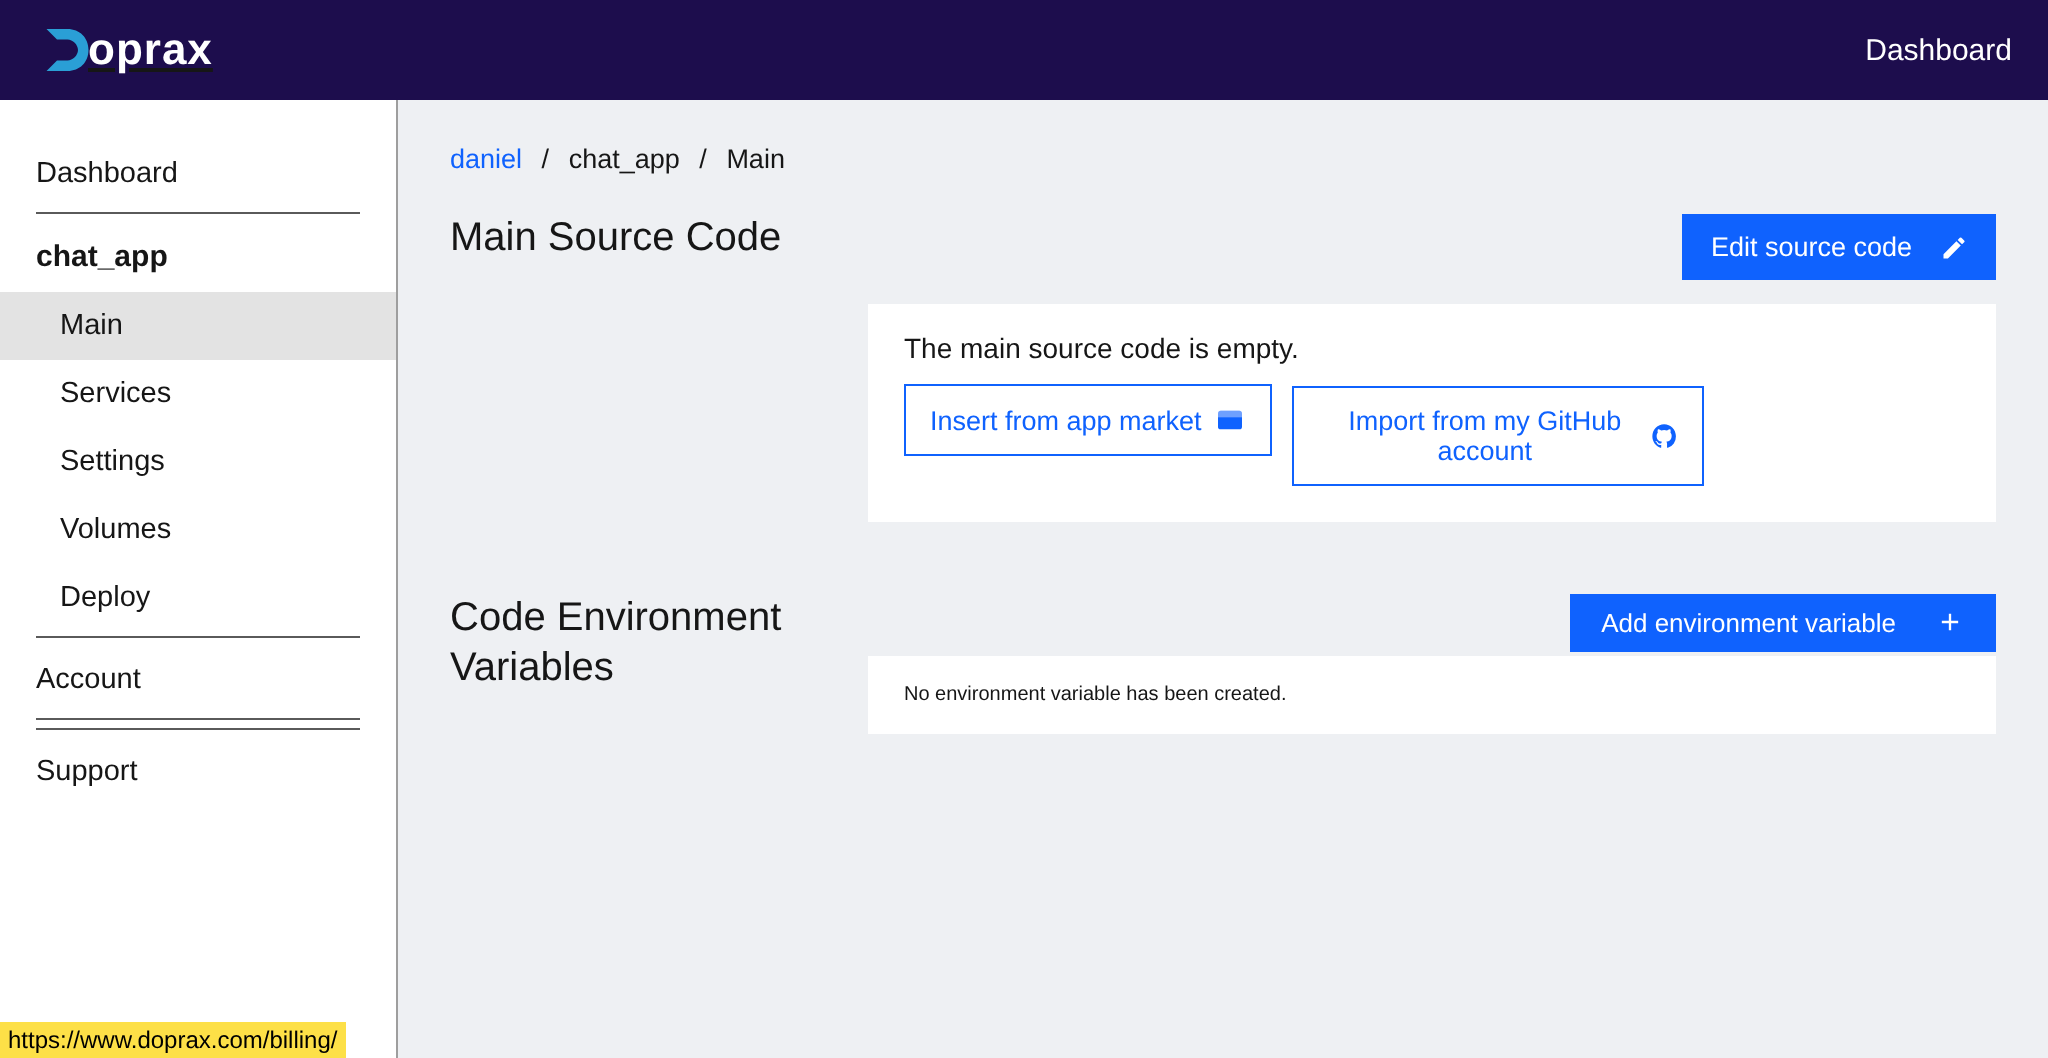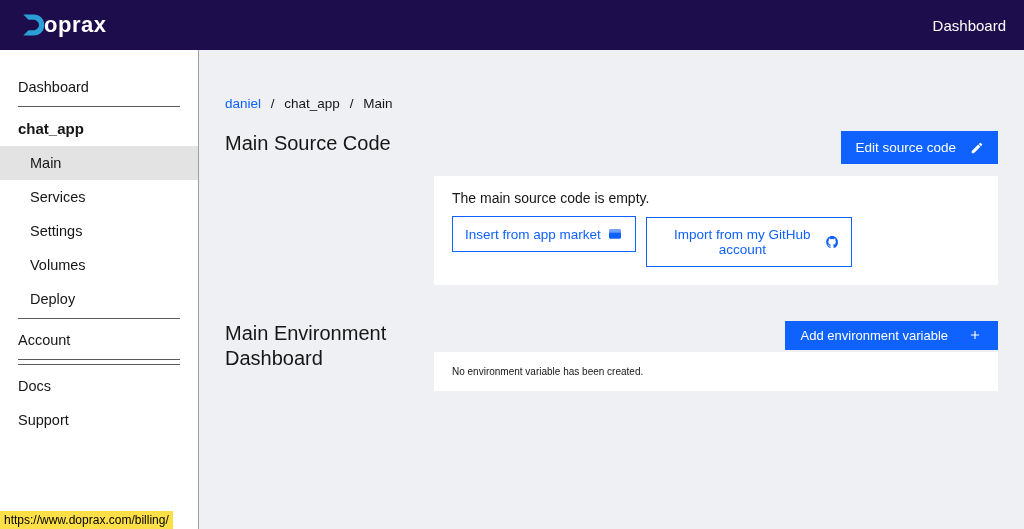--- a/index.html
+++ b/index.html
@@ -1,34 +1,34 @@
 <!DOCTYPE html>
 <html><head>
 <meta charset="utf-8">
 <style>
   * { box-sizing: border-box; margin: 0; padding: 0; }
   html, body { width: 1024px; height: 529px; font-family: "Segoe UI", Arial, sans-serif; background: #eef0f3; color: #161616; overflow: hidden; }
   
   .topbar { height: 50px; background: #1d0d4d; display: flex; align-items: center; padding: 0 18px; justify-content: space-between; }
-  .logo { display: flex; align-items: center; gap: 2px; }
+  .logo { display: flex; align-items: center; gap: 2px; text-decoration: underline; }
   .logo svg { width: 28px; height: 28px; }
   .logo-text { color: #ffffff; font-size: 22px; font-weight: 600; letter-spacing: .5px; margin-left: -4px;}
   .top-right { color: #ffffff; font-size: 15px; }
   
   .body { display: flex; height: calc(529px - 50px); }
   .sidebar { width: 199px; background: #ffffff; border-right: 1px solid #9e9e9e; position: relative; padding-top: 20px; }
   .side-section { padding: 0 18px; }
   .side-link { display: block; padding: 9px 0; font-size: 14.5px; color: #161616; cursor: pointer; }
   .divider { height: 1px; background: #5a5a5a; margin: 2px 18px 4px 18px; }
   .app-name { font-weight: 700; padding: 9px 18px; font-size: 15px; }
   .subnav .sub { display:block; padding: 9px 18px 9px 30px; font-size: 14.5px; color:#161616; cursor:pointer; }
   .subnav .sub.active { background: #e3e3e3; }
   .statusbar { position: absolute; bottom: 0; left: 0; background:#fde047; color:#000; font-size:12px; padding:2px 4px; }
   
-  .main { flex: 1; padding: 22px 26px; overflow: auto; margin-top: 24px; }
+  .main { flex: 1; padding: 22px 26px; overflow: auto; }
   .crumbs { font-size: 13.5px; color:#161616; margin-bottom: 20px; }
   .crumbs a { color: #0f62fe; text-decoration: none; }
   .crumbs .sep { margin: 0 6px; color:#161616; }
   .section { display: flex; margin-bottom: 36px; }
   .sec-title { width: 209px; font-size: 20px; font-weight: 500; color:#161616; line-height: 1.25; }
   .sec-body { flex:1; }
   .sec-head { display:flex; justify-content: flex-end; margin-bottom: 12px; }
   .btn { display:inline-flex; align-items:center; gap:14px; background:#0f62fe; color:#fff; border:none; font-size:13.5px; padding:9px 14px; cursor:pointer; }
   .btn.small { padding: 7px 16px; font-size: 13px; gap: 20px;}
   .btn svg { width:14px; height:14px; fill:#fff; }
@@ -67,23 +67,20 @@
       <span class="sub">Volumes</span>
       <span class="sub">Deploy</span>
     </div>
     <div class="divider"></div>
     <div class="side-section">
         <span class="side-link">Account</span>
       </div>
     <div class="divider"></div>
     <div class="divider"></div>
     <div class="side-section">
-        <span class="side-link">Docs</span>
-      </div>
-    <div class="side-section">
         <span class="side-link">Support</span>
       </div>
     <div class="statusbar">https://www.doprax.com/billing/</div>
   </div>
 
   <div class="main">
     <div class="crumbs">
       <a href="#">daniel</a>
       <span class="sep">/</span>
       <span>chat_app</span>
@@ -115,21 +112,21 @@
             <span>Import from my GitHub account</span>
             <svg viewBox="0 0 24 24">
                 <path d="M12 2C6.48 2 2 6.58 2 12.25c0 4.53 2.87 8.37 6.84 9.73.5.1.68-.22.68-.49 0-.24-.01-1.04-.01-1.89-2.78.62-3.37-1.21-3.37-1.21-.45-1.18-1.11-1.49-1.11-1.49-.91-.64.07-.62.07-.62 1 .07 1.53 1.06 1.53 1.06.89 1.57 2.34 1.12 2.91.85.09-.66.35-1.12.63-1.38-2.22-.26-4.56-1.14-4.56-5.07 0-1.12.39-2.03 1.03-2.75-.1-.26-.45-1.31.1-2.73 0 0 .84-.28 2.75 1.05a9.3 9.3 0 0 1 5 0c1.91-1.33 2.75-1.05 2.75-1.05.55 1.42.2 2.47.1 2.73.64.72 1.03 1.63 1.03 2.75 0 3.94-2.34 4.81-4.57 5.06.36.32.68.94.68 1.9 0 1.38-.01 2.49-.01 2.83 0 .27.18.6.69.49A10.03 10.03 0 0 0 22 12.25C22 6.58 17.52 2 12 2z"></path>
               </svg>
           </button>
         </div>
       </div>
     </div>
 
     <div class="section">
-      <div class="sec-title">Main Environment Dashboard</div>
+      <div class="sec-title">Code Environment Variables</div>
       <div class="sec-body">
         <div class="env-head">
           <button class="btn small">
             <span>Add environment variable</span>
             <svg viewBox="0 0 24 24">
                 <path d="M19 13h-6v6h-2v-6H5v-2h6V5h2v6h6v2z"></path>
               </svg>
           </button>
         </div>
         <div class="env-panel">No environment variable has been created.</div>

